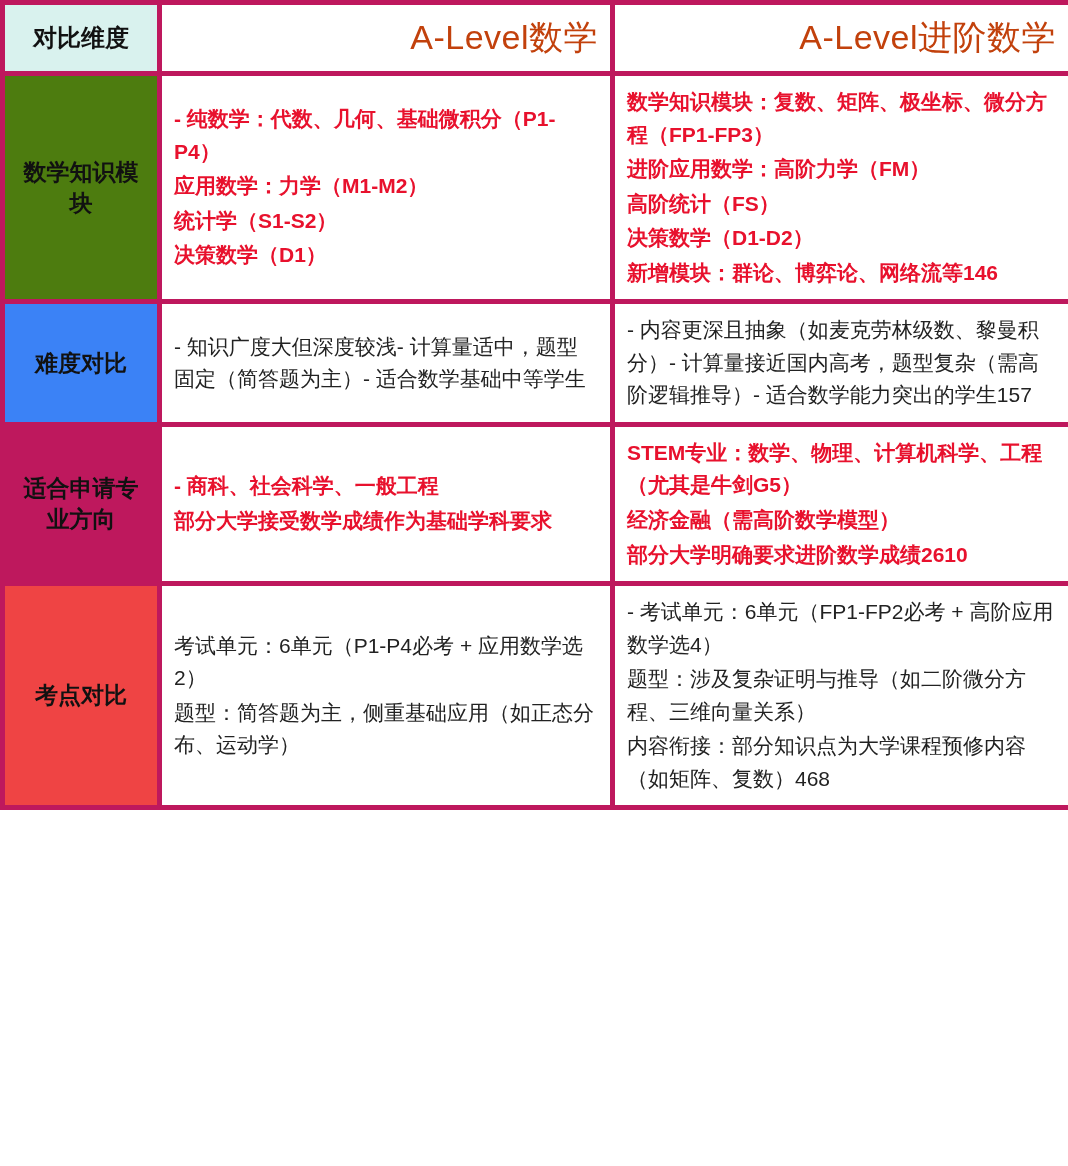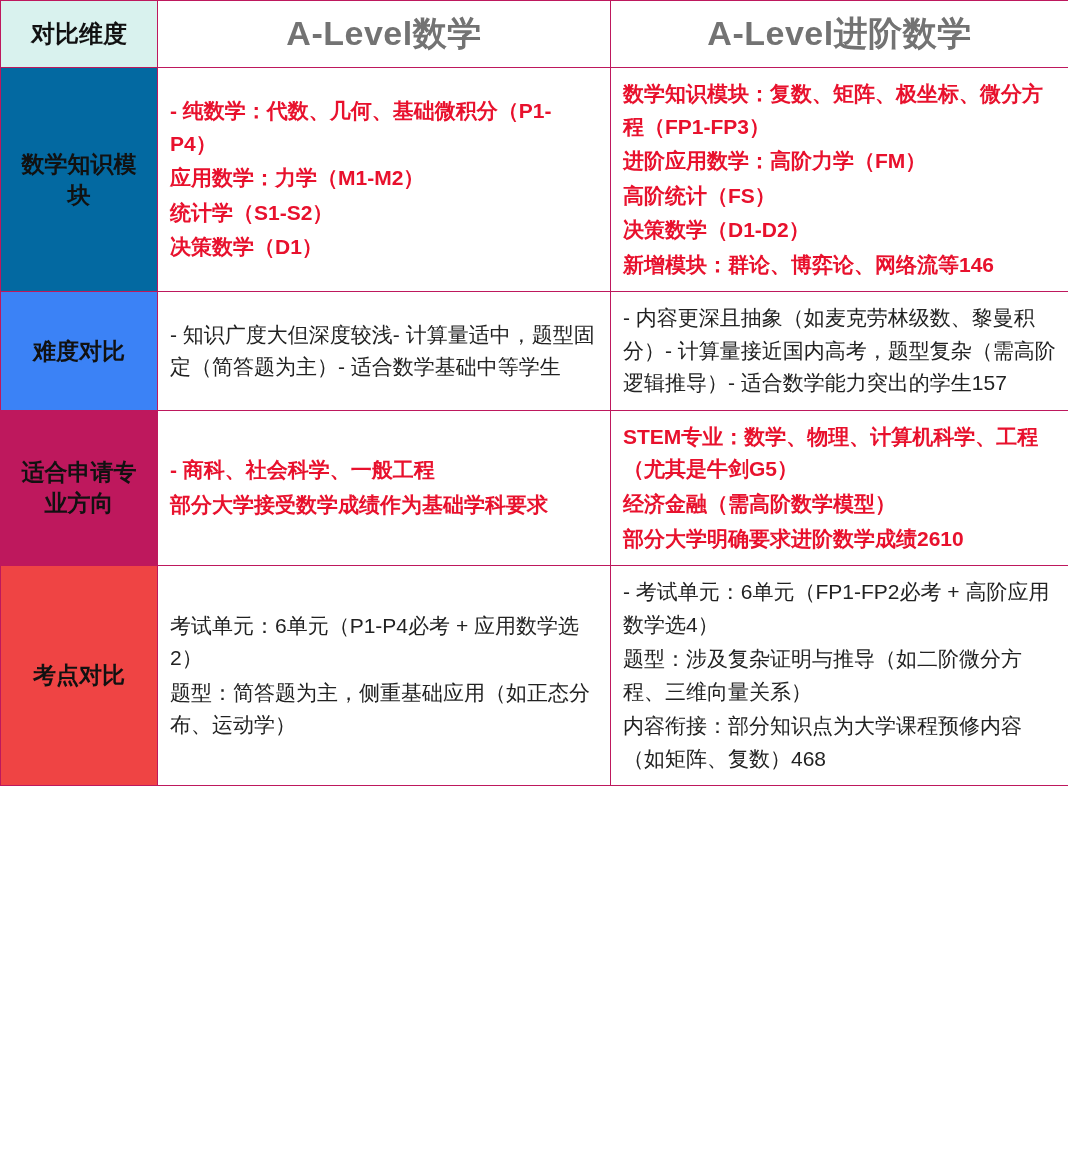--- a/index.html
+++ b/index.html
@@ -16,53 +16,53 @@
   table.compare {
     border-collapse: collapse;
     width: 1068px;
     table-layout: fixed;
   }
   table.compare col.c0 { width: 157px; }
   table.compare col.c1 { width: 453px; }
   table.compare col.c2 { width: 458px; }
 
   table.compare td {
-    border: 1px solid #be185d;
+    border: 5px solid #be185d;
     vertical-align: middle;
     padding: 10px 12px;
     box-sizing: border-box;
   }
 
   
   .hdr-label {
     background: #d9f2ee;
     font-weight: bold;
     font-size: 24px;
     color: #111111;
     text-align: center;
     line-height: 1.25;
   }
   .hdr-title {
     background: #ffffff;
-    font-weight: bold;
+    font-weight: normal;
     font-size: 34px;
-    color: #737373;
-    text-align: center;
+    color: #c2410c;
+    text-align: right;
     letter-spacing: 0.5px;
   }
 
   
   .rowlabel {
     font-weight: bold;
     font-size: 23px;
     color: #111111;
     text-align: center;
     line-height: 1.35;
   }
-  .lbl-pink   { background: #0369a1; }
+  .lbl-pink   { background: #4d7c0f; }
   .lbl-orange { background: #3b82f6; }
   .lbl-yellow { background: #be185d; }
   .lbl-green  { background: #ef4444; }
 
   
   .cell {
     background: #ffffff;
     font-size: 21px;
     line-height: 1.55;
     color: #222222;

